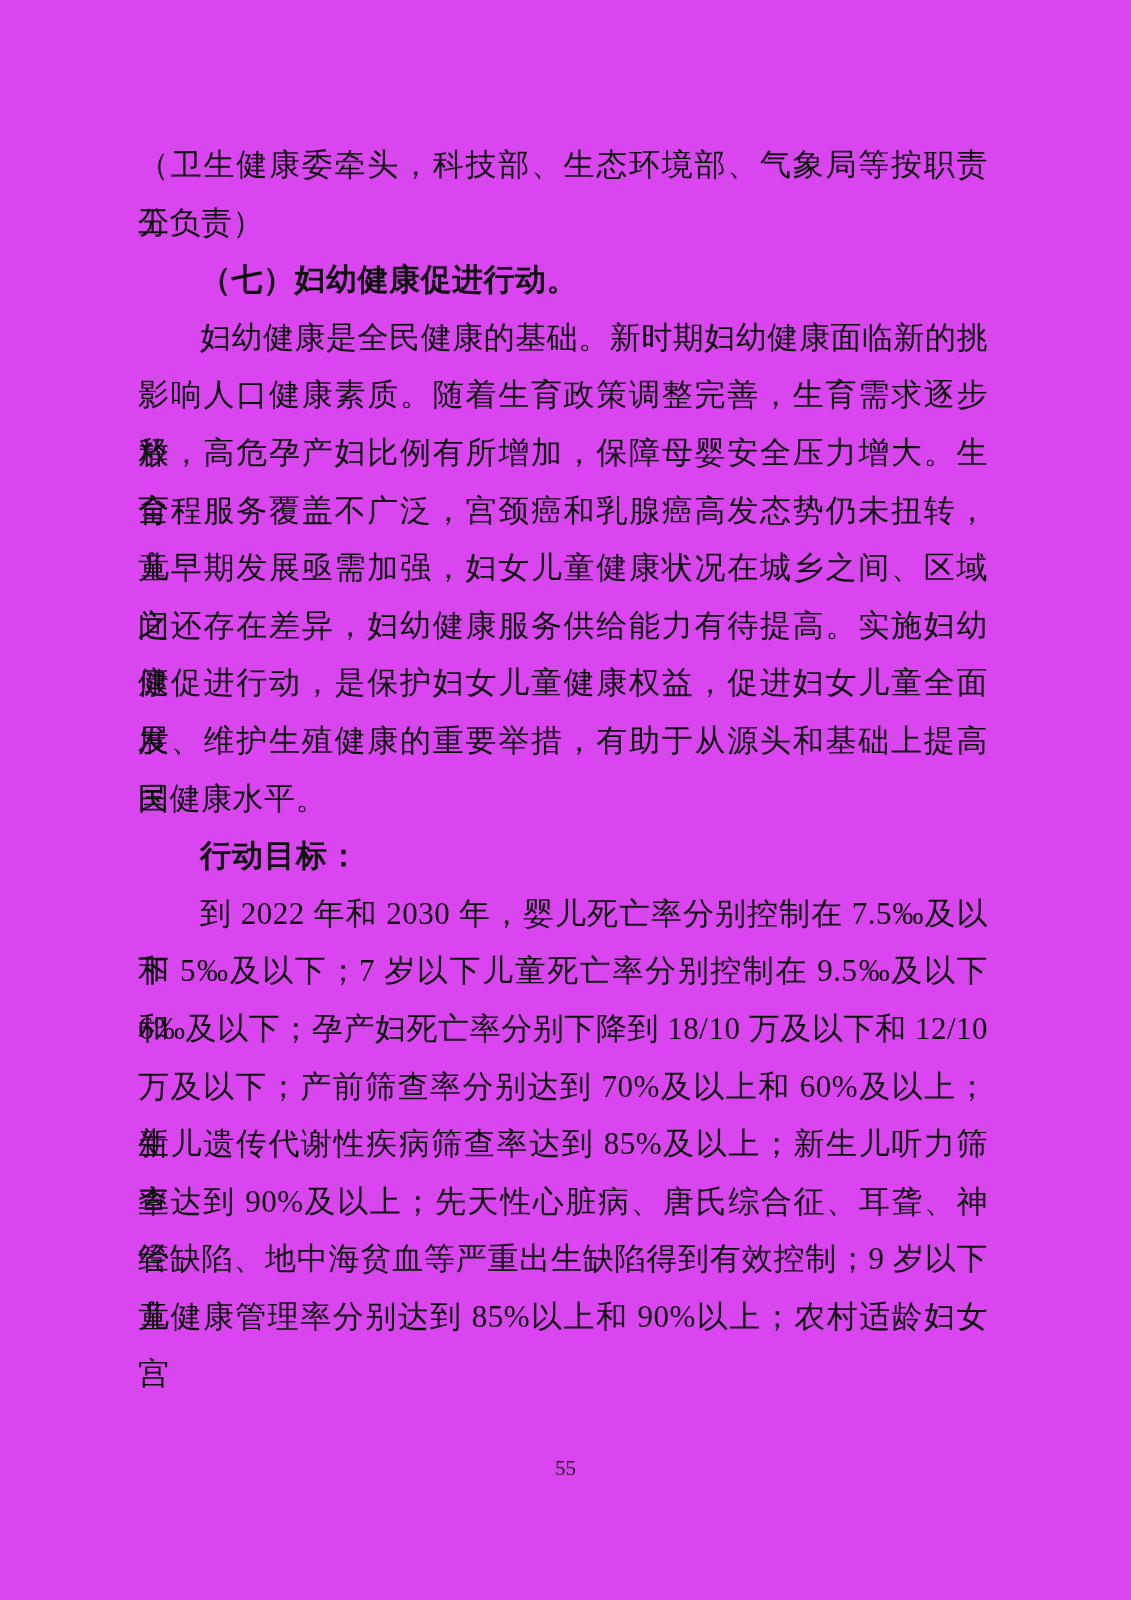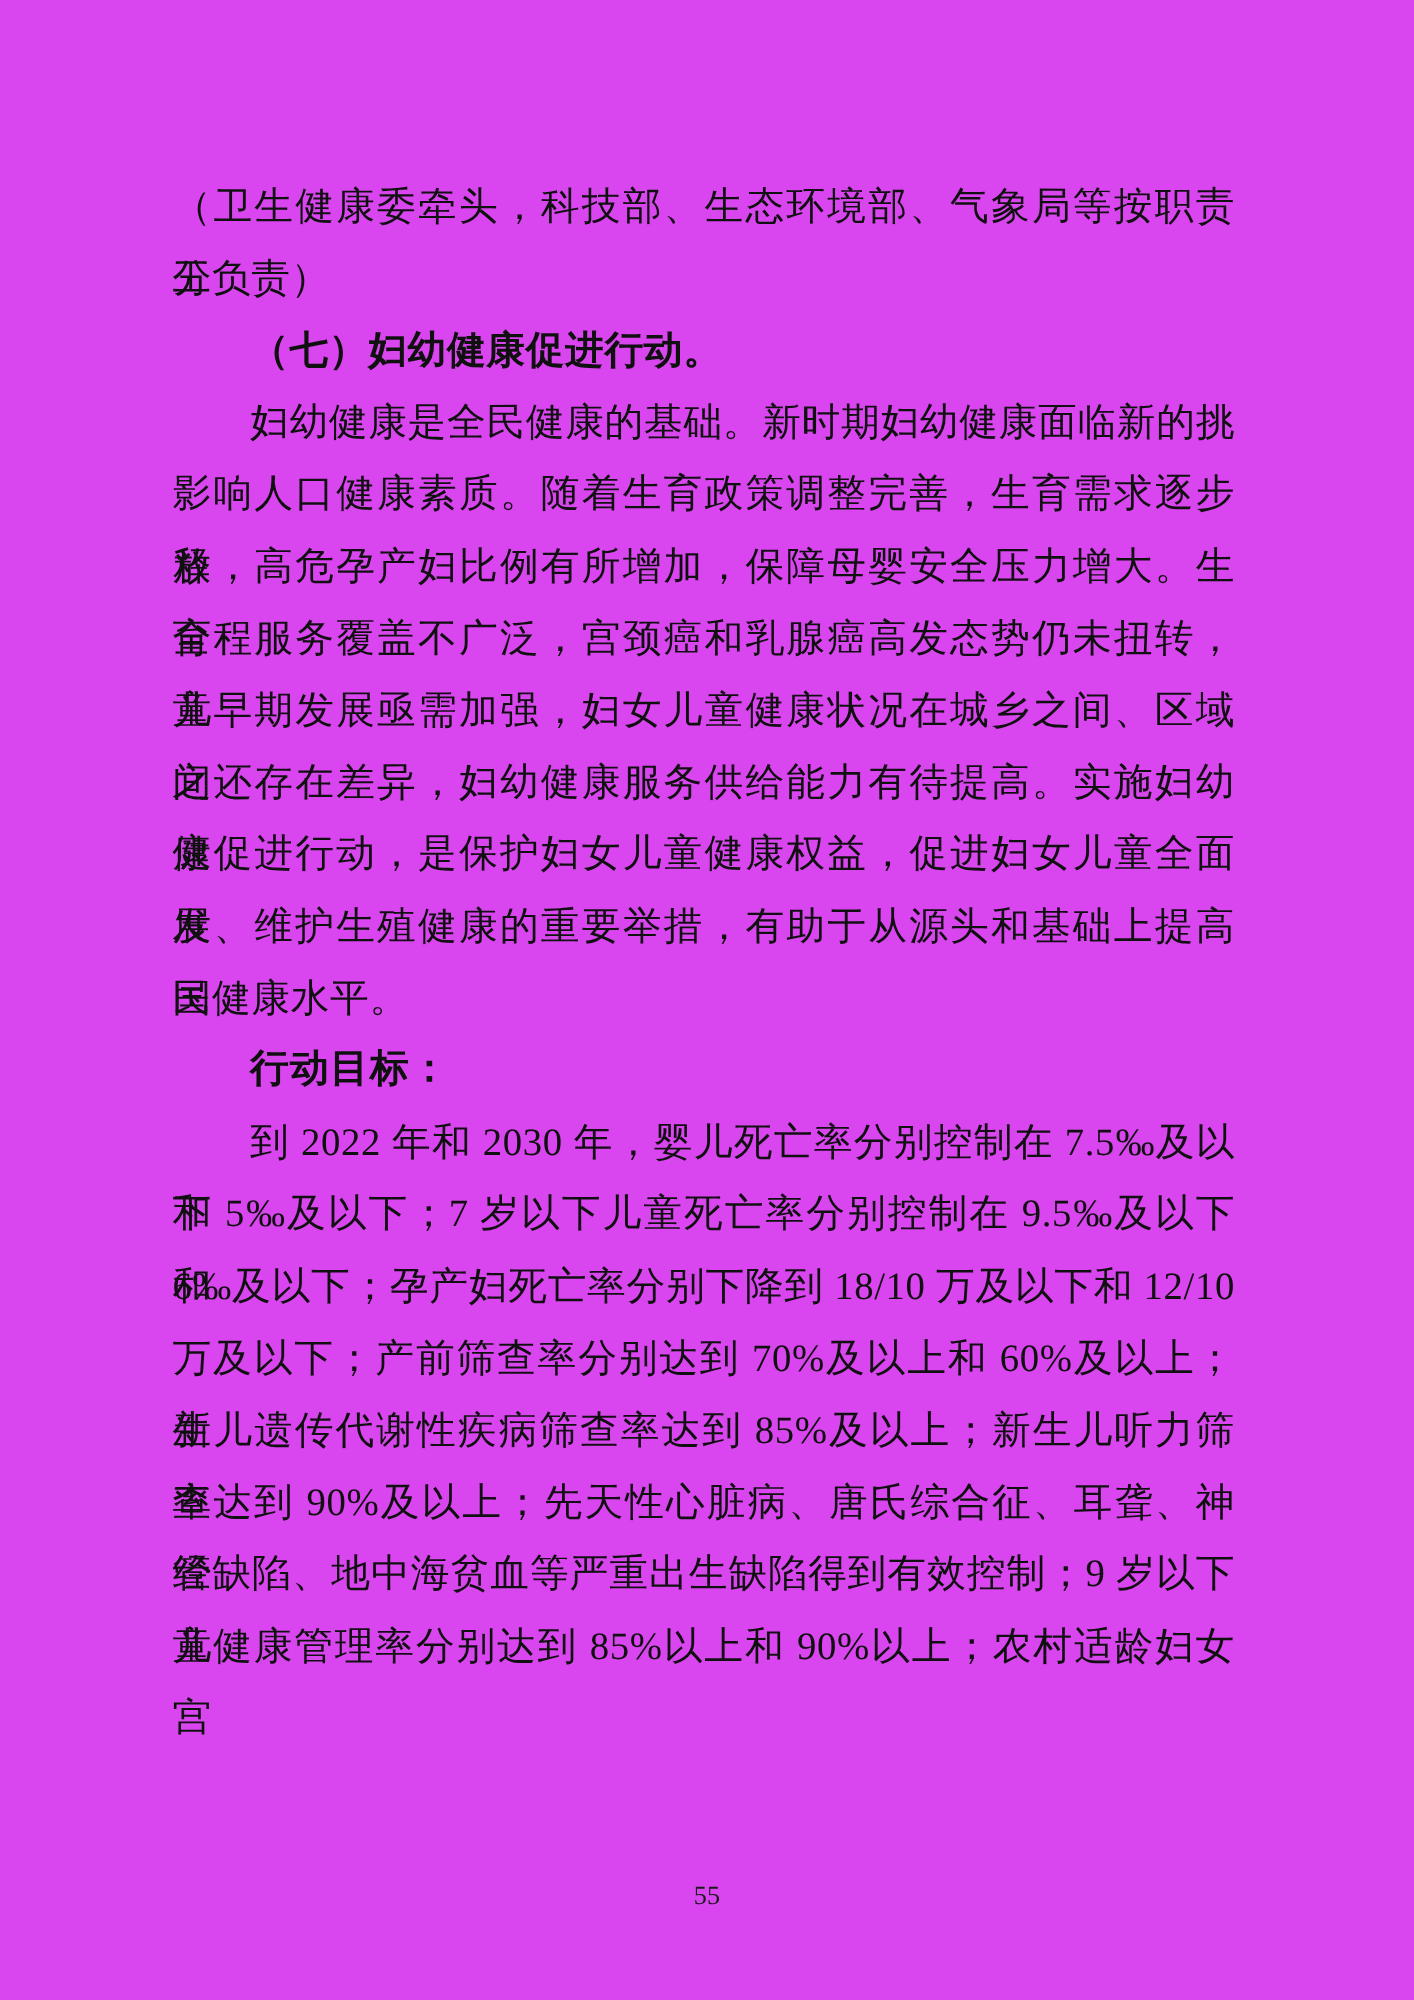--- a/index.html
+++ b/index.html
@@ -51,21 +51,20 @@
   .page-number {
     position: absolute;
     top: 1453px;
     left: 0;
     width: 100%;
     text-align: center;
     font-size: 21px;
     line-height: 30px;
     font-family: "Liberation Serif", "DejaVu Serif", serif;
     color: #1a1a1a;
-    margin-top: 48px;
   }
 </style>
 </head>
 <body>
 
 <div class="page">
   <div class="text-block">
     <div class="line j">（卫生健康委牵头，科技部、生态环境部、气象局等按职责分</div>
     <div class="line">工负责）</div>
     <div class="line b indent">（七）妇幼健康促进行动。</div>

